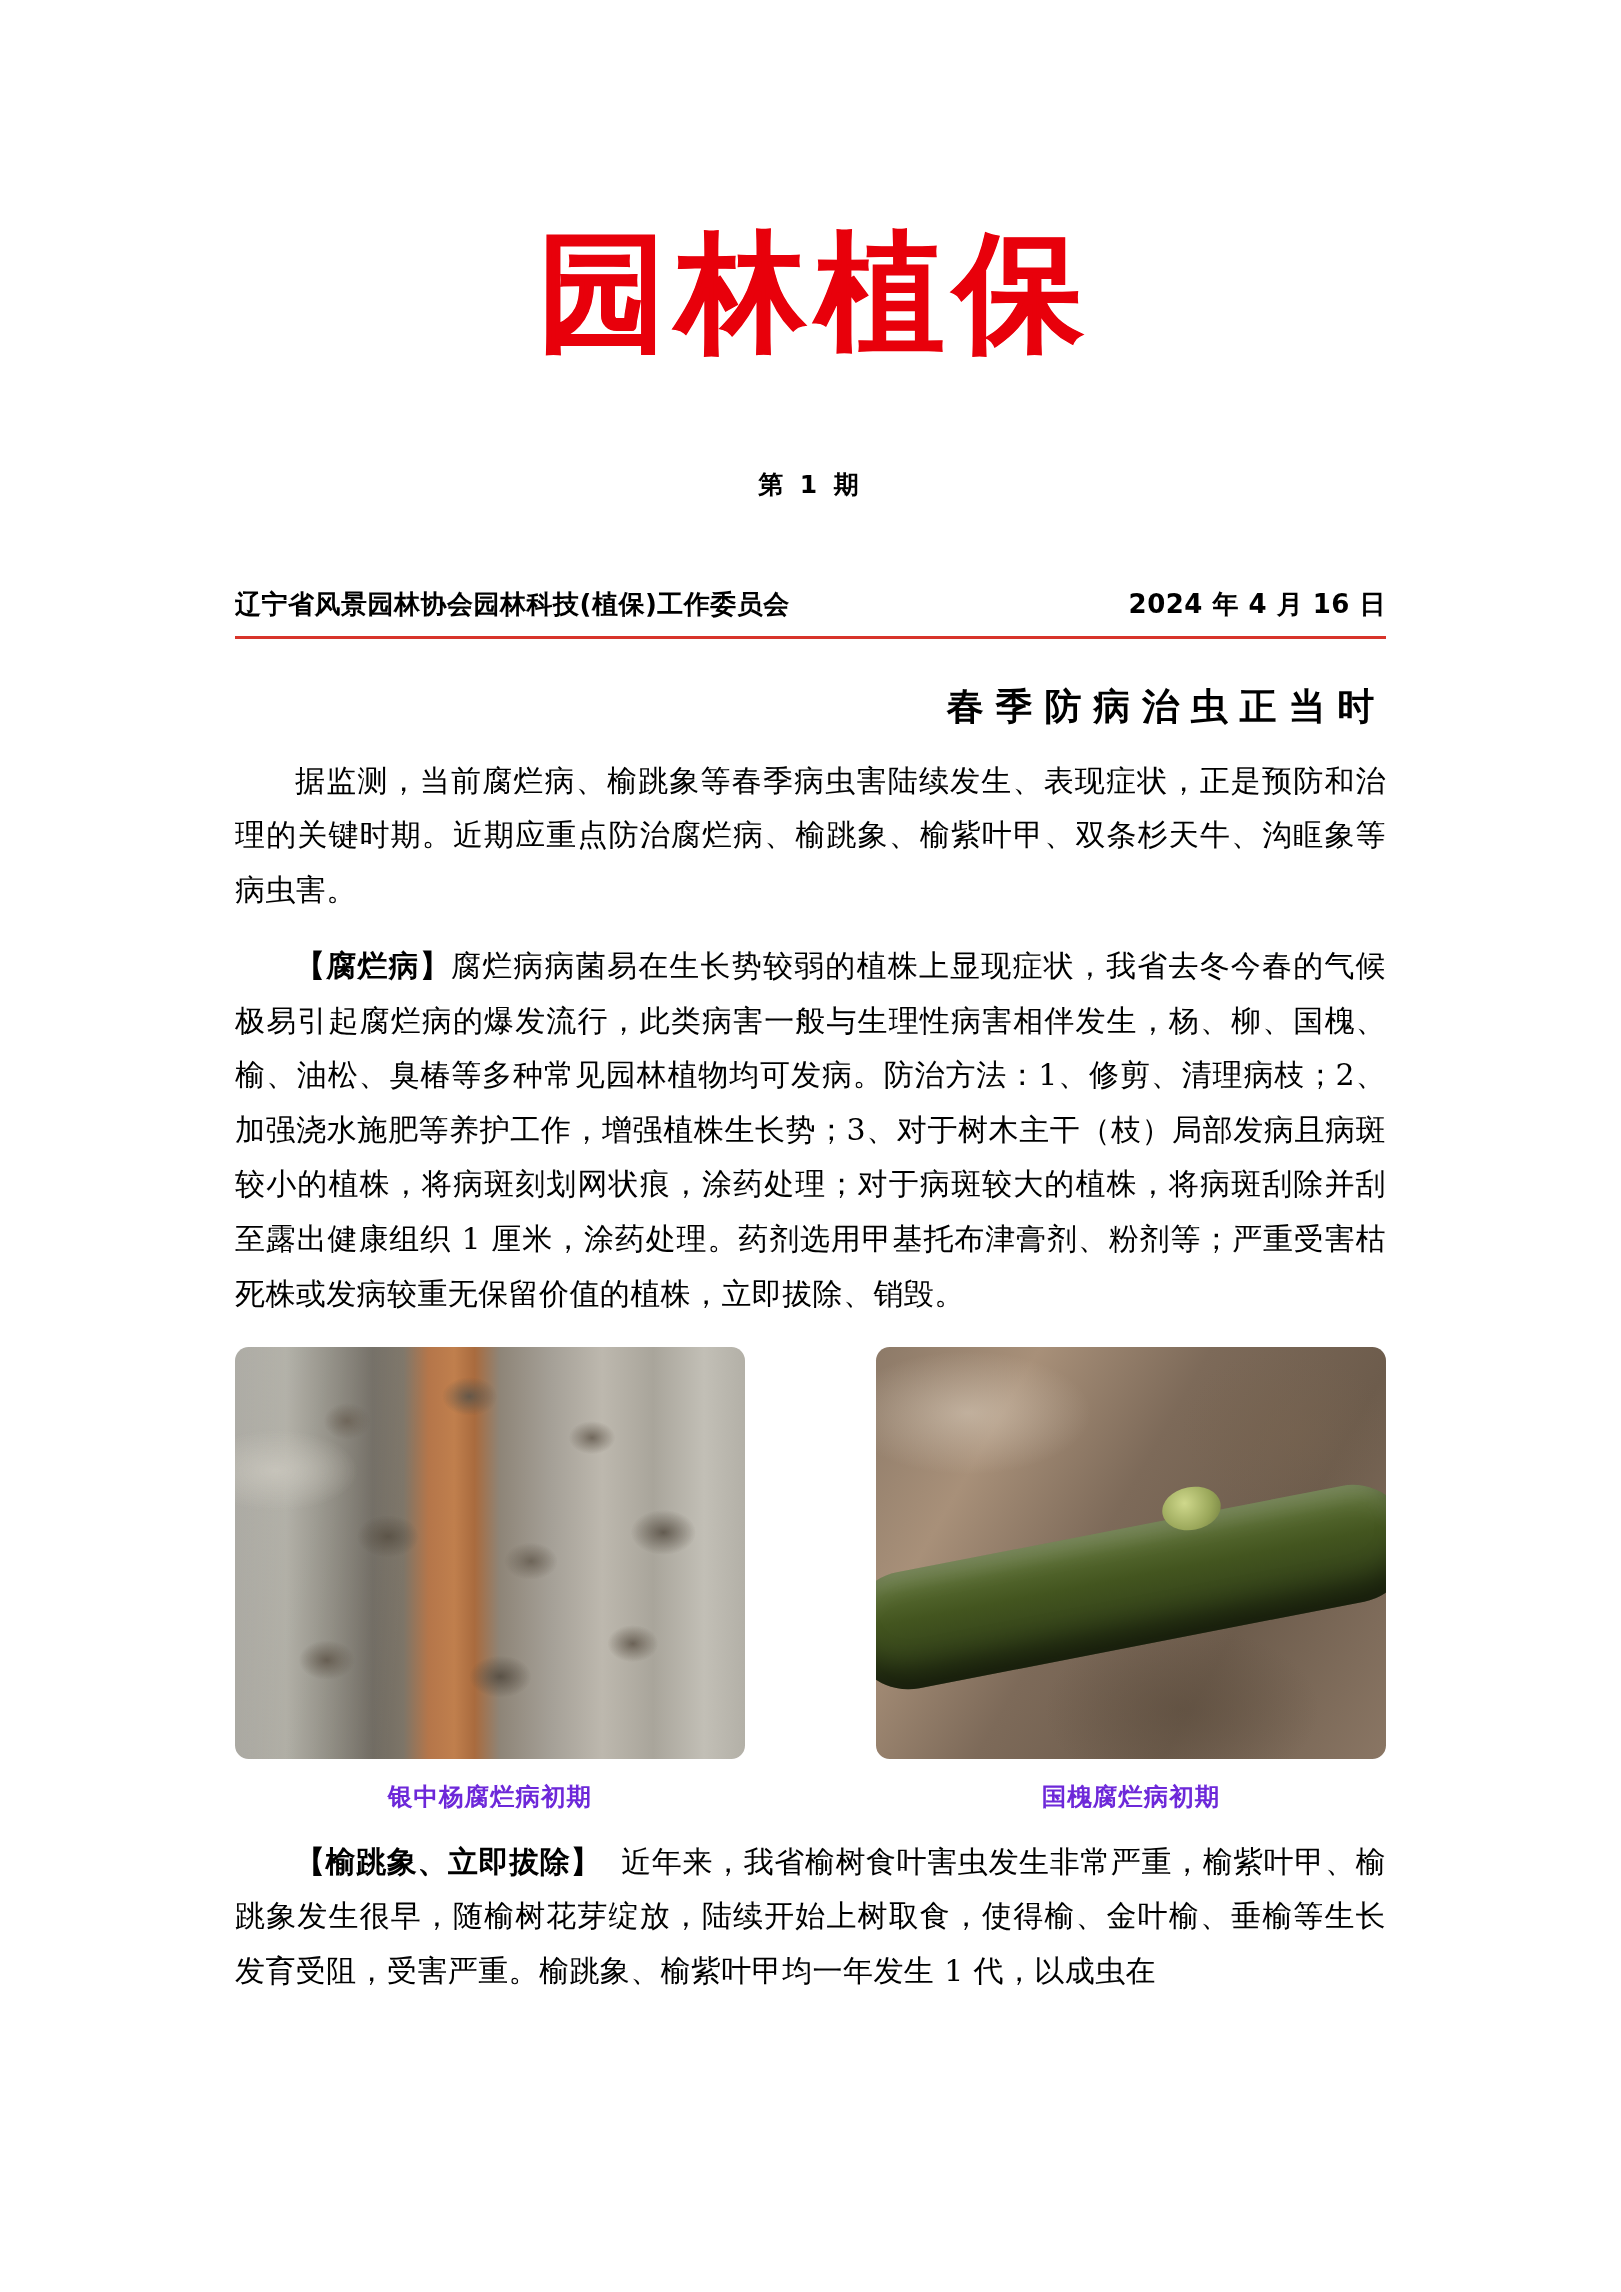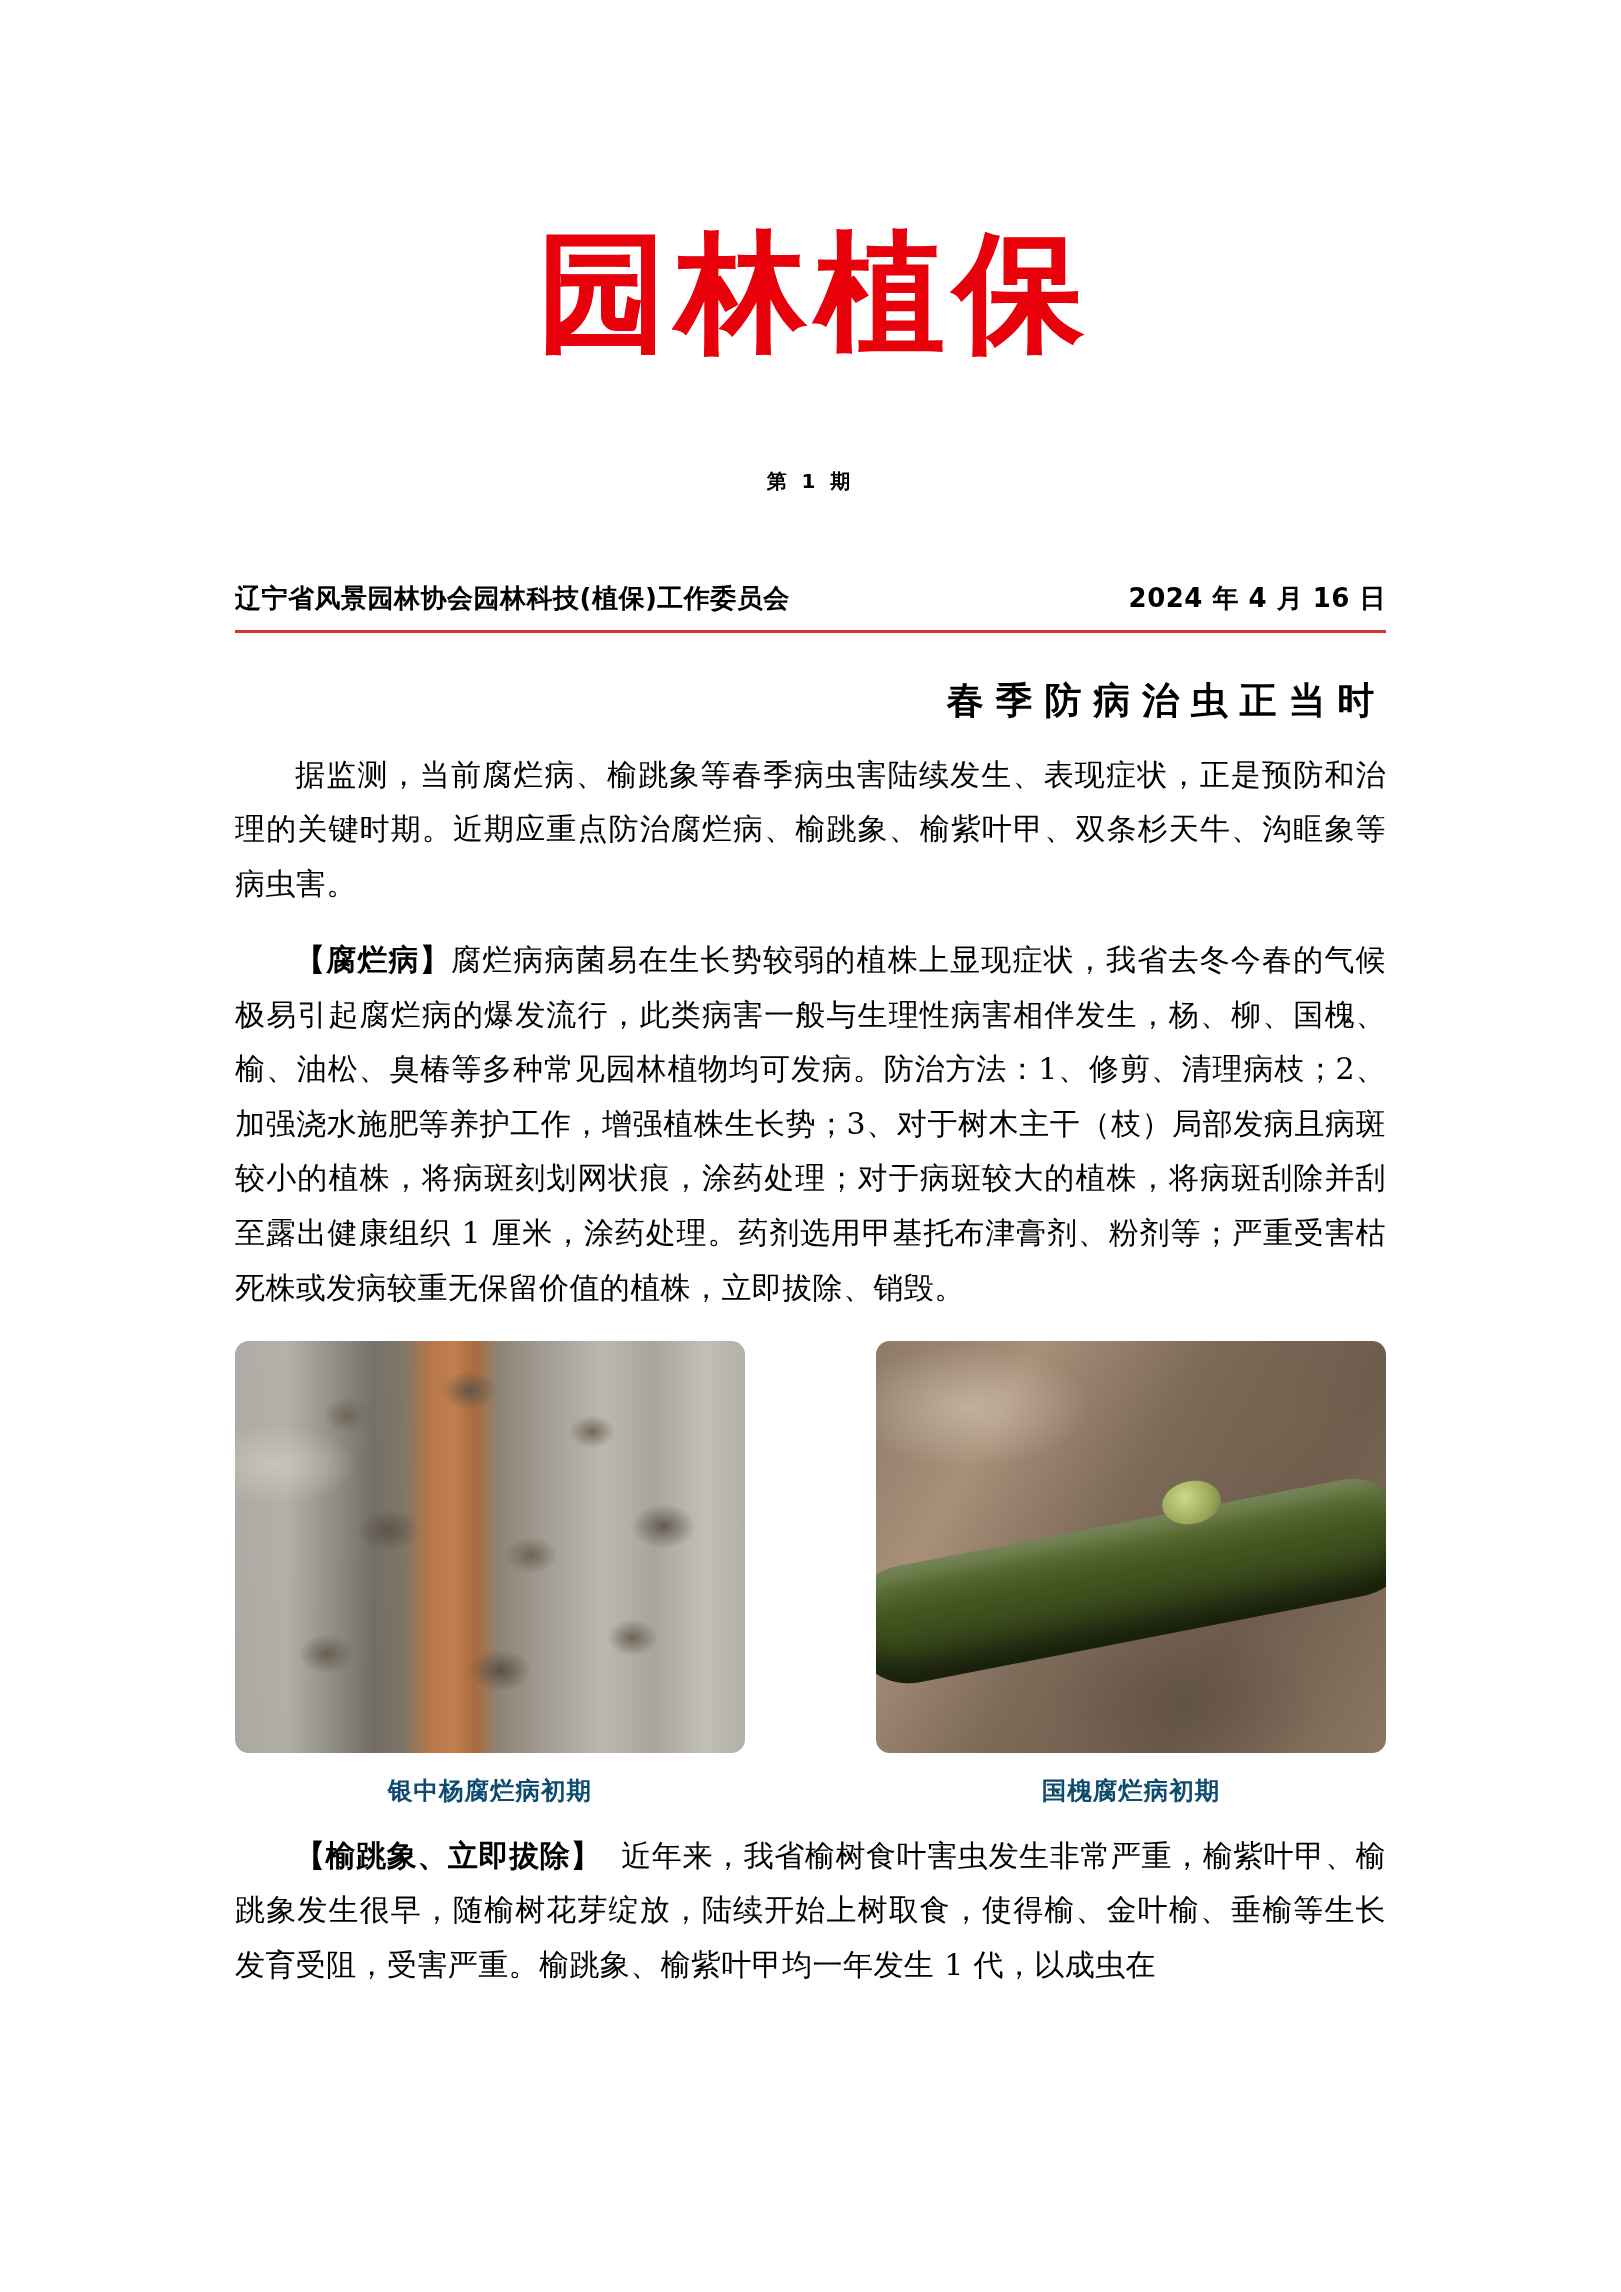--- a/index.html
+++ b/index.html
@@ -37,21 +37,21 @@
     letter-spacing: 9.8px;
     text-indent: 9.8px;
     -webkit-text-stroke: 1px #e8000b;
   }
 
   .issue-line {
     text-align: center;
     margin-top: 108px;
     font-family: "DejaVu Sans", "Liberation Sans", sans-serif;
     font-weight: 700;
-    font-size: 20px;
+    font-size: 25px;
     letter-spacing: 3.9px;
   }
 
   .info-row {
     margin-top: 61px;
     display: flex;
     justify-content: space-between;
     align-items: flex-end;
     font-family: "DejaVu Sans", "Liberation Sans", sans-serif;
     font-weight: 700;
@@ -105,21 +105,21 @@
   .photo {
     width: 510px;
     height: 412px;
     border-radius: 13.7px;
     overflow: hidden;
     position: relative;
   }
   .caption {
     margin-top: 21.6px;
     text-align: center;
-    color: #0c4a6e;
+    color: #6d28d9;
     font-family: "DejaVu Sans", "Liberation Sans", sans-serif;
     font-weight: 700;
     font-size: 24.5px;
     letter-spacing: 1px;
   }
 
   
   .photo-bark {
     background:
       linear-gradient(95deg, rgba(255,255,255,0.18) 0%, rgba(255,255,255,0.0) 35%),

